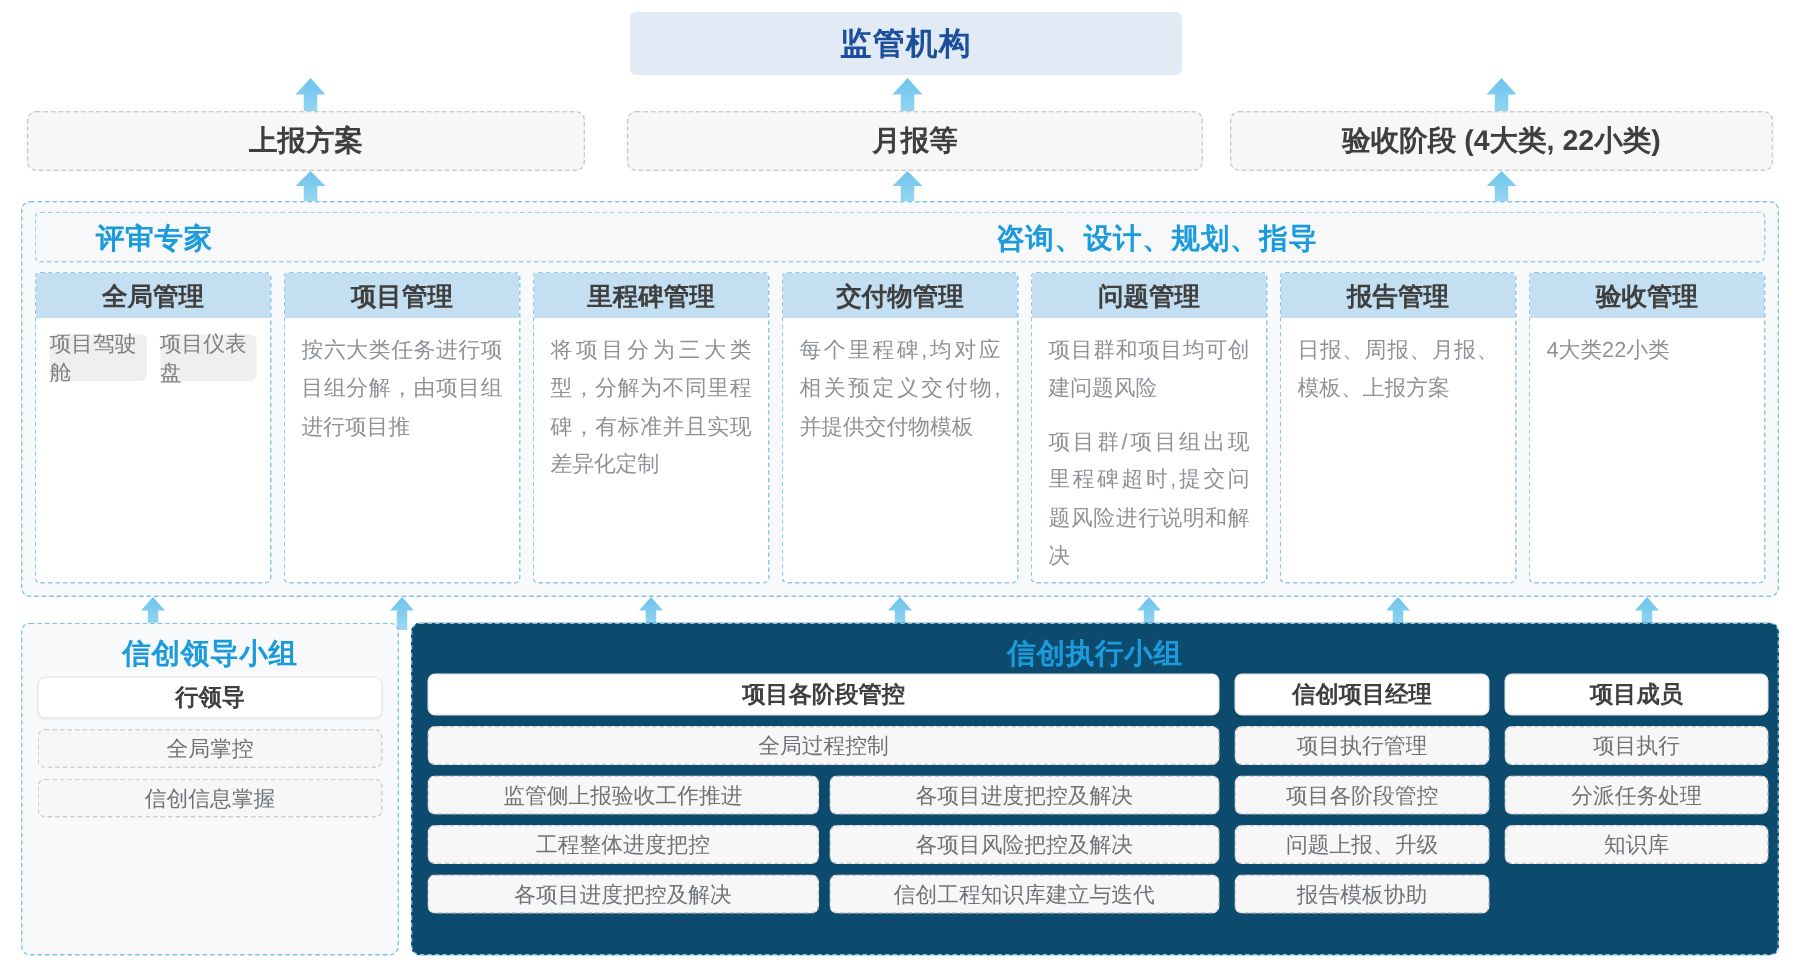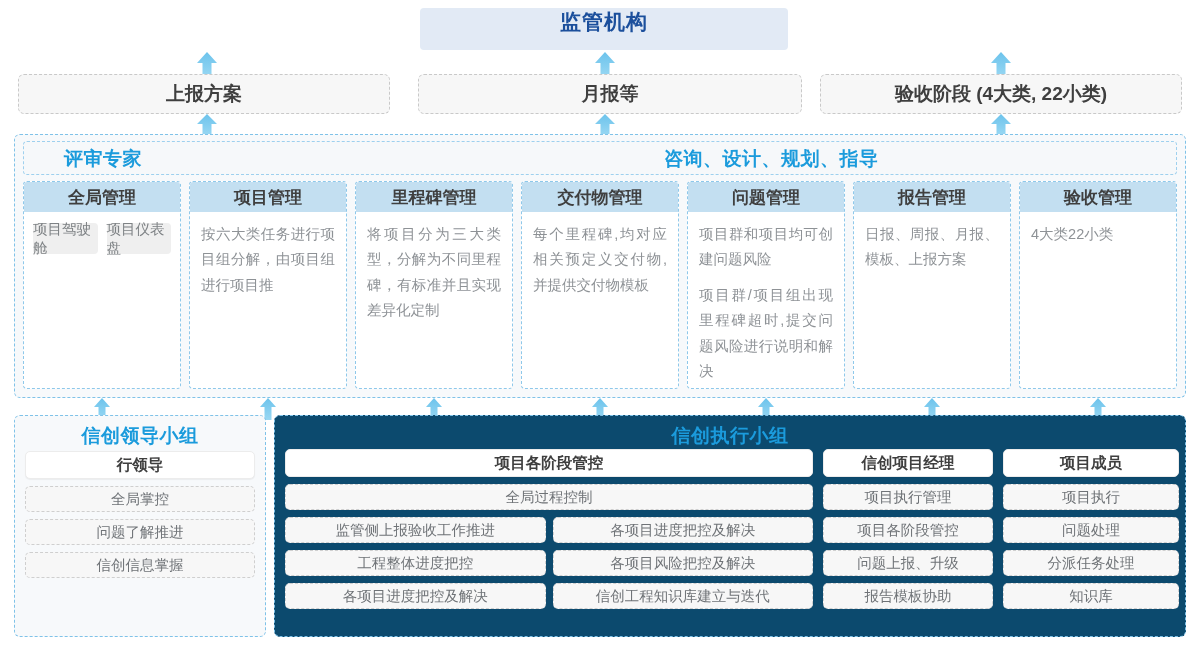--- a/index.html
+++ b/index.html
@@ -27,21 +27,21 @@
     width: 22px; height: 26px;
   }
   .arrow-up svg { display:block; }
 
   
   .top-banner {
     position: absolute;
     left: 420px; top: 8px; width: 368px; height: 42px;
     background: #e2eaf5;
     border-radius: 4px;
-    display: flex; justify-content: center;
+    display: flex; align-items: center; justify-content: center;
     color: #1b4f9c;
     font-weight: bold;
     font-size: 21px;
     letter-spacing: 1px;
   }
 
   
   .report-row { position: absolute; left: 0; top: 74px; width: 1200px; height: 40px; }
   .report-cell {
     position: absolute; top: 0; height: 40px;
@@ -333,21 +333,20 @@
   </div>
 
   <div class="bottom">
 
     <div class="b-left">
       <div class="group-title">信创领导小组</div>
       <div class="b-left-inner">
         <div class="white-head">行领导</div>
         <div class="b-left-list">
           <div class="item">全局掌控</div>
-          <div class="item">问题了解推进</div>
           <div class="item">信创信息掌握</div>
         </div>
       </div>
     </div>
 
     <div class="b-right">
       <div class="group-title">信创执行小组</div>
       <div class="b-right-inner">
 
         <div class="pgm-block">
@@ -370,21 +369,20 @@
             <div class="item">项目各阶段管控</div>
             <div class="item">问题上报、升级</div>
             <div class="item">报告模板协助</div>
           </div>
         </div>
 
         <div class="mem-block">
           <div class="white-head">项目成员</div>
           <div class="stack">
             <div class="item">项目执行</div>
-            <div class="item">问题处理</div>
             <div class="item">分派任务处理</div>
             <div class="item">知识库</div>
           </div>
         </div>
 
       </div>
     </div>
 
   </div>
 

